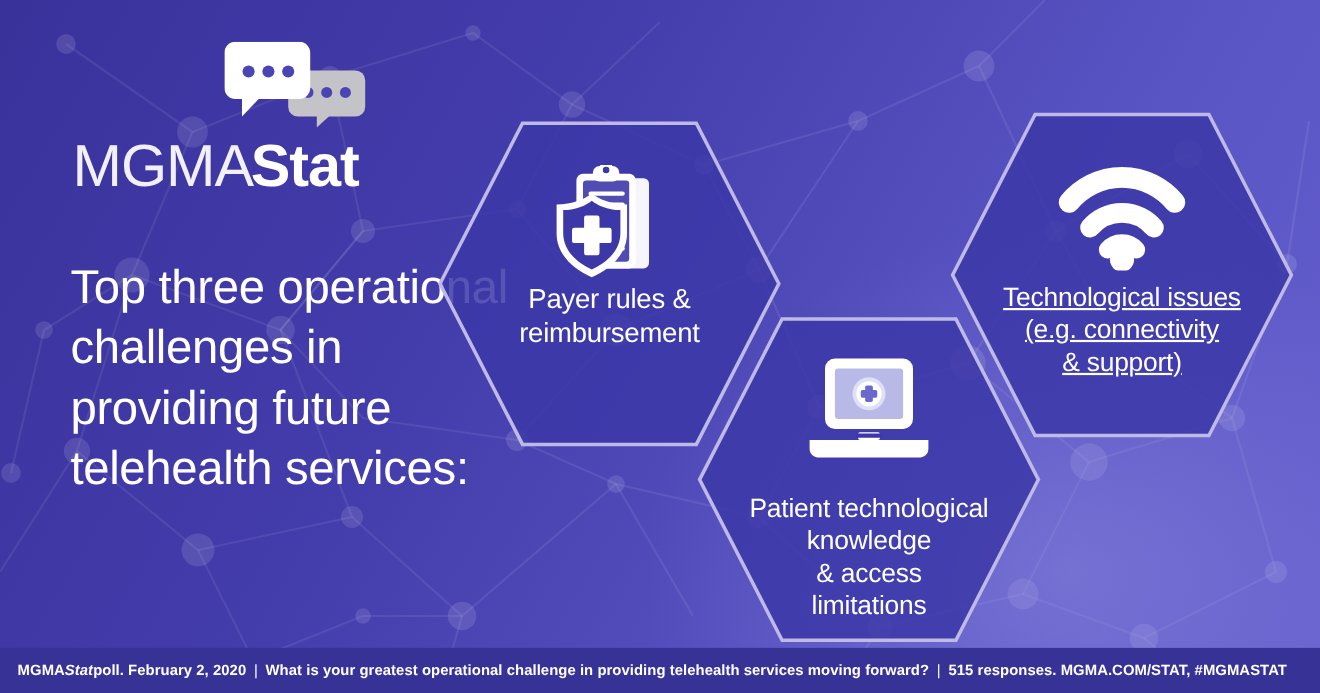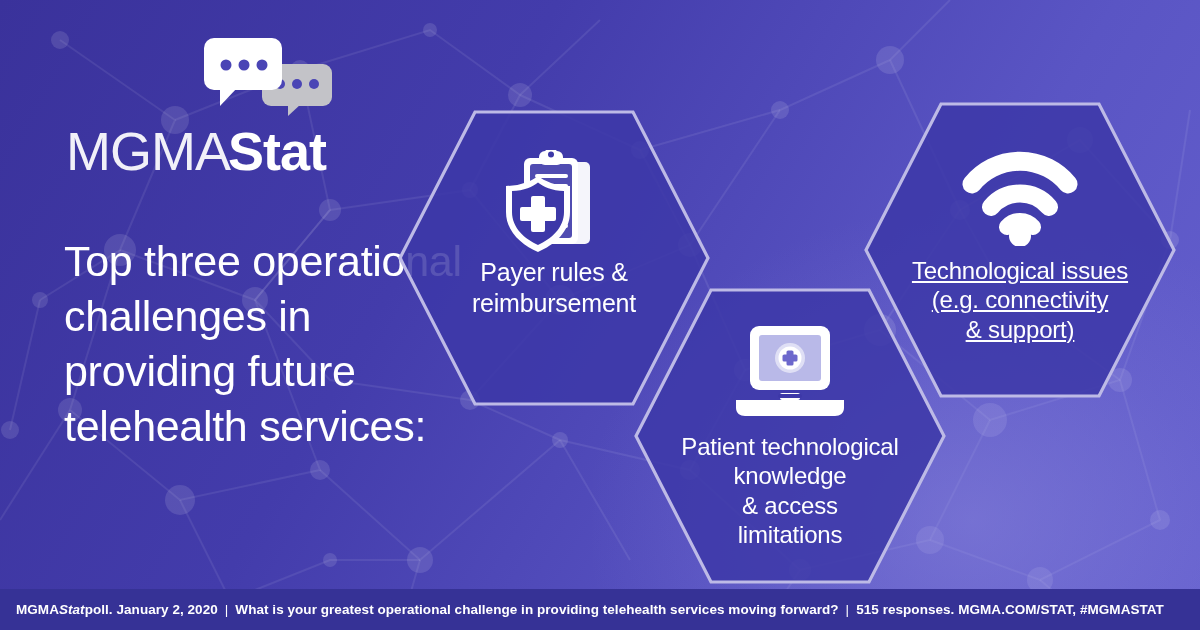--- a/index.html
+++ b/index.html
@@ -95,21 +95,21 @@
     letter-spacing: -0.2px;
     white-space: pre-line;
   }
 
   #hex-payer   { left: 396px; top: 108px;  width: 316px; height: 300px; }
   #hex-payer   .hex-icon  { height: 130px; padding-top: 18px; }
   #hex-payer   .hex-label { margin-top: 1px; }
 
   #hex-patient { left: 632px; top: 286px;  width: 316px; height: 300px; }
   #hex-patient .hex-icon  { height: 120px; padding-top: 14px; }
-  #hex-patient .hex-label { margin-top: 12px; font-size: 24px; }
+  #hex-patient .hex-label { margin-top: 28px; font-size: 24px; }
 
   #hex-tech    { left: 862px; top: 100px;  width: 316px; height: 300px; }
   #hex-tech    .hex-icon  { height: 128px; padding-top: 18px; }
   #hex-tech    .hex-label { margin-top: 10px; font-size: 24px; text-decoration: underline; }
 
   
   #footer {
     position: absolute;
     left: 0; bottom: 0;
     width: 1200px; height: 41px;
@@ -318,20 +318,20 @@
       </div>
       <div class="hex-label">Technological issues
 (e.g. connectivity
 &amp; support)</div>
     </div>
   </div>
 
   <div id="footer">
     <span>MGMA </span>
       <span class="ital">Stat</span>
-      <span> poll. January 2, 2020</span>
+      <span> poll. February 2, 2020</span>
     <span class="sep">|</span>
     <span>What is your greatest operational challenge in providing telehealth services moving forward?</span>
     <span class="sep">|</span>
     <span>515 responses. MGMA.COM/STAT, #MGMASTAT</span>
   </div>
 
 </div>
 
 </body></html>

